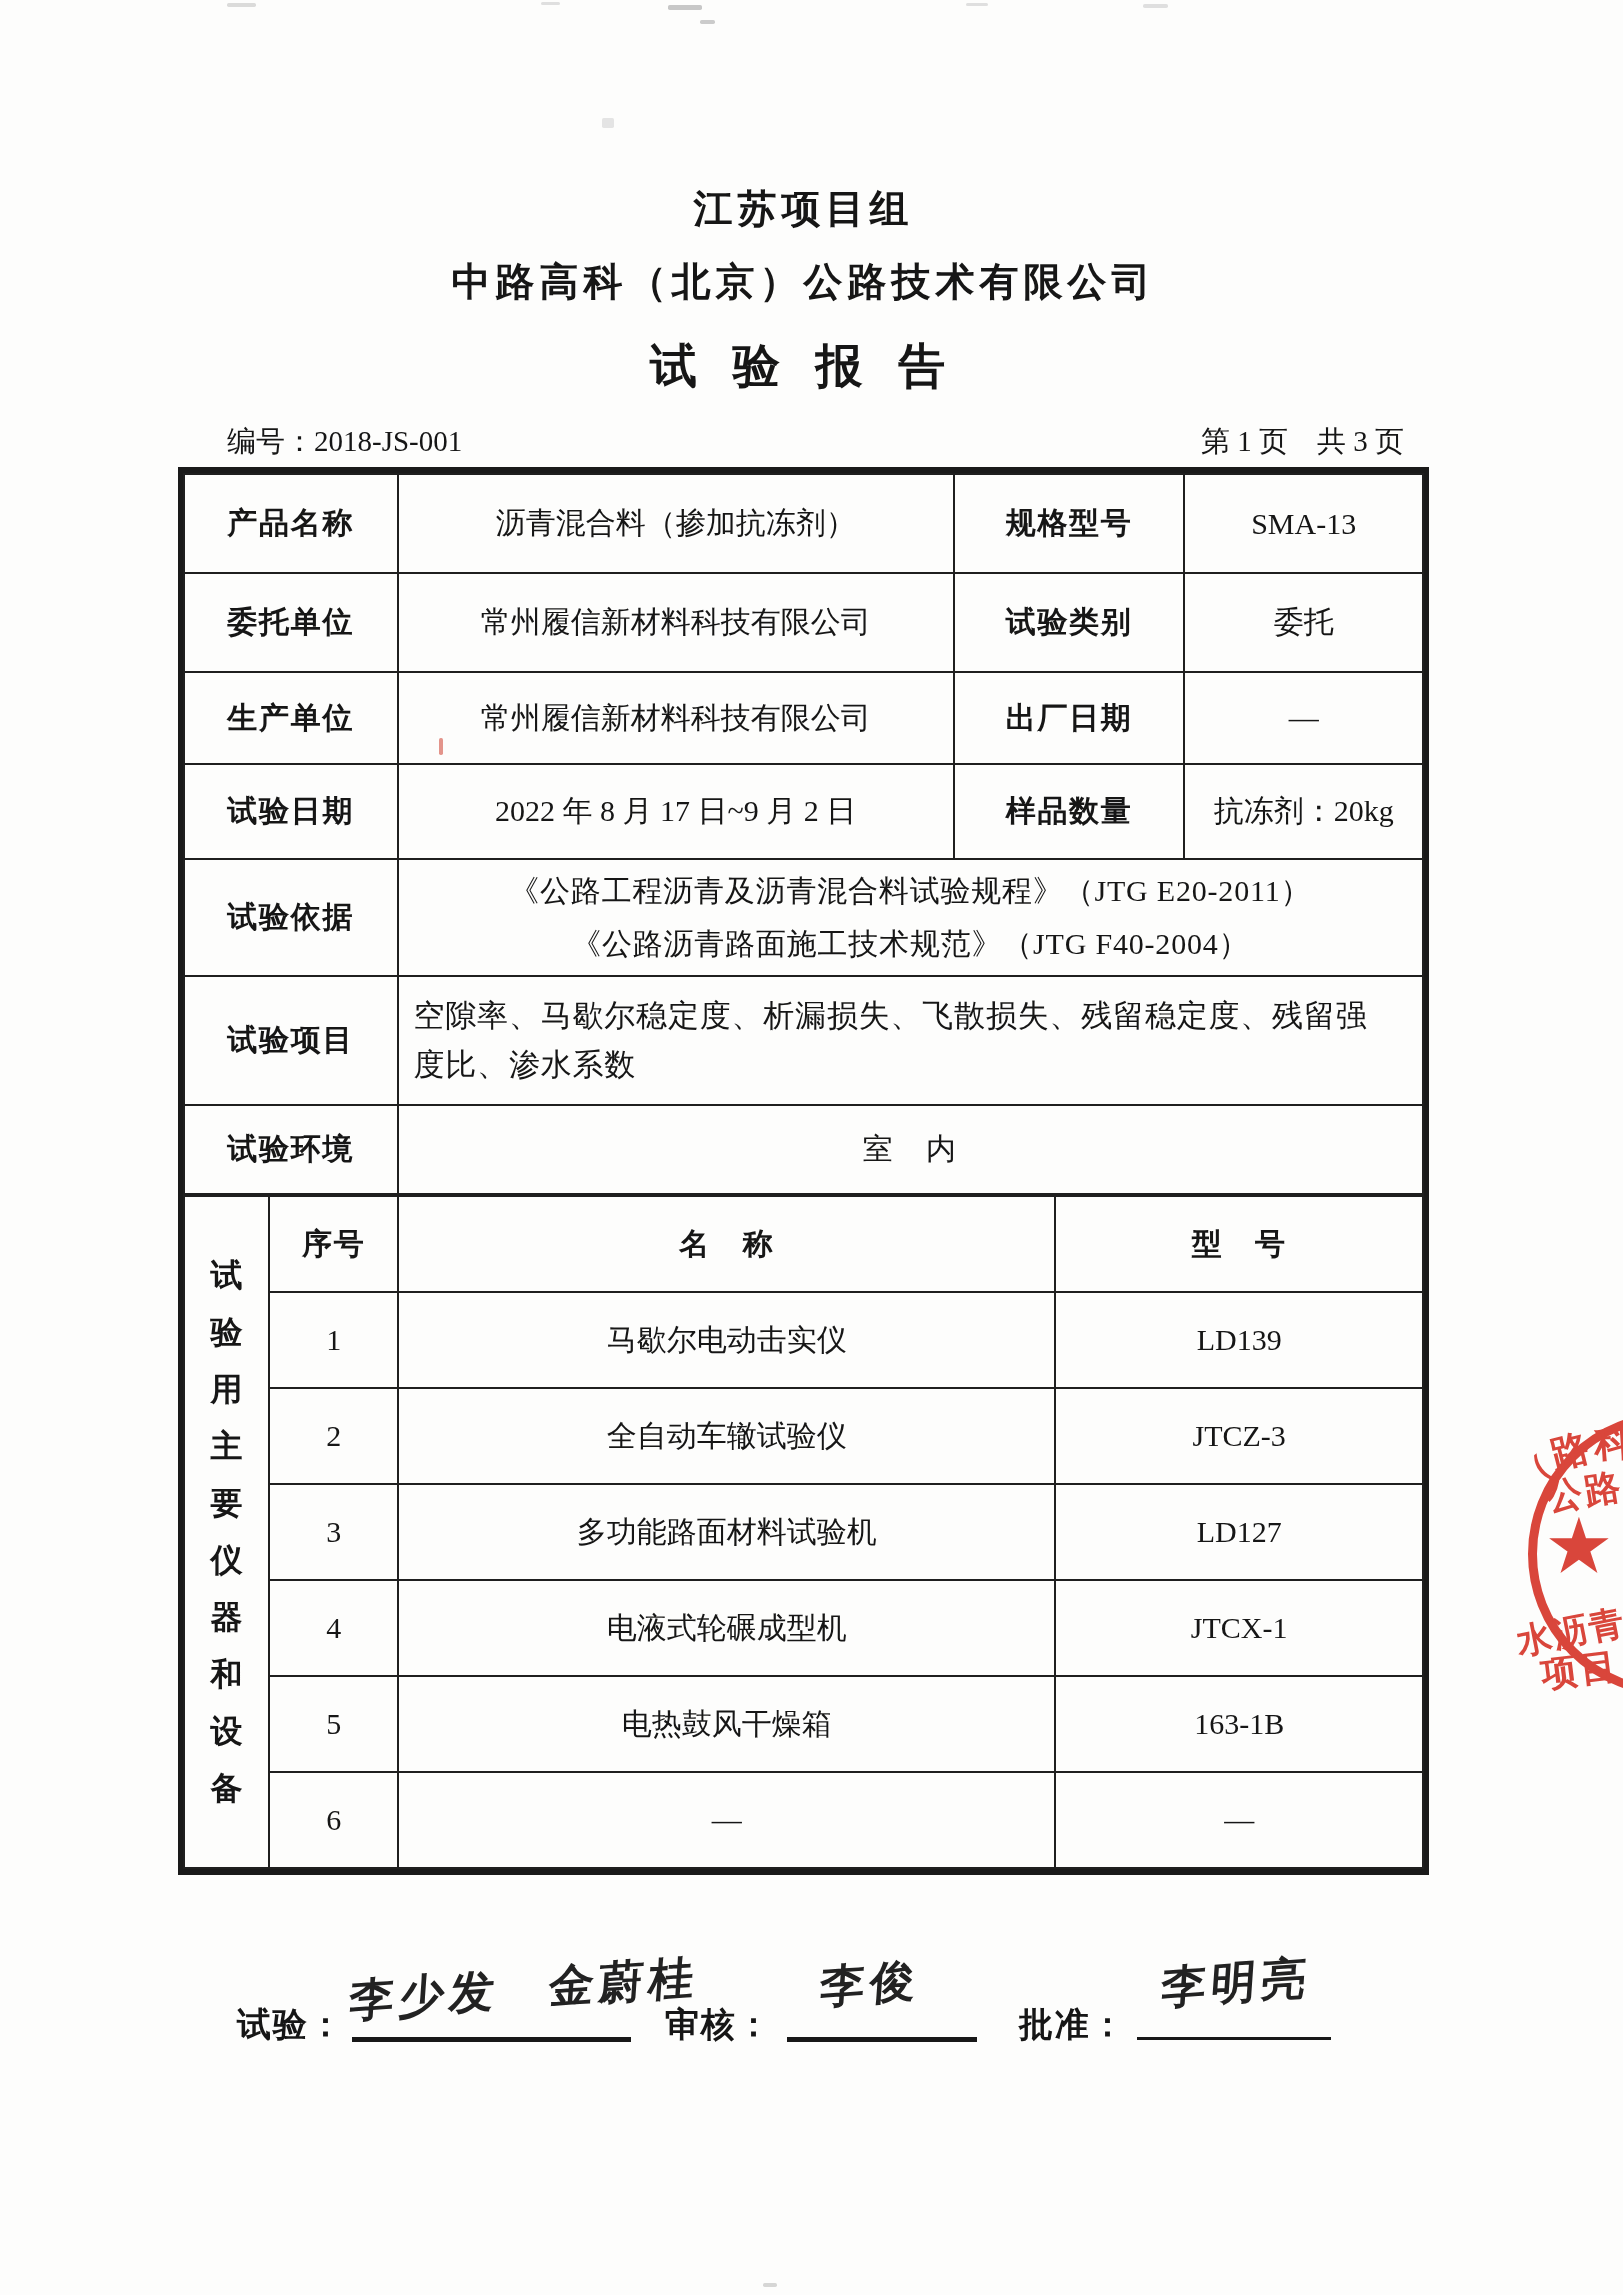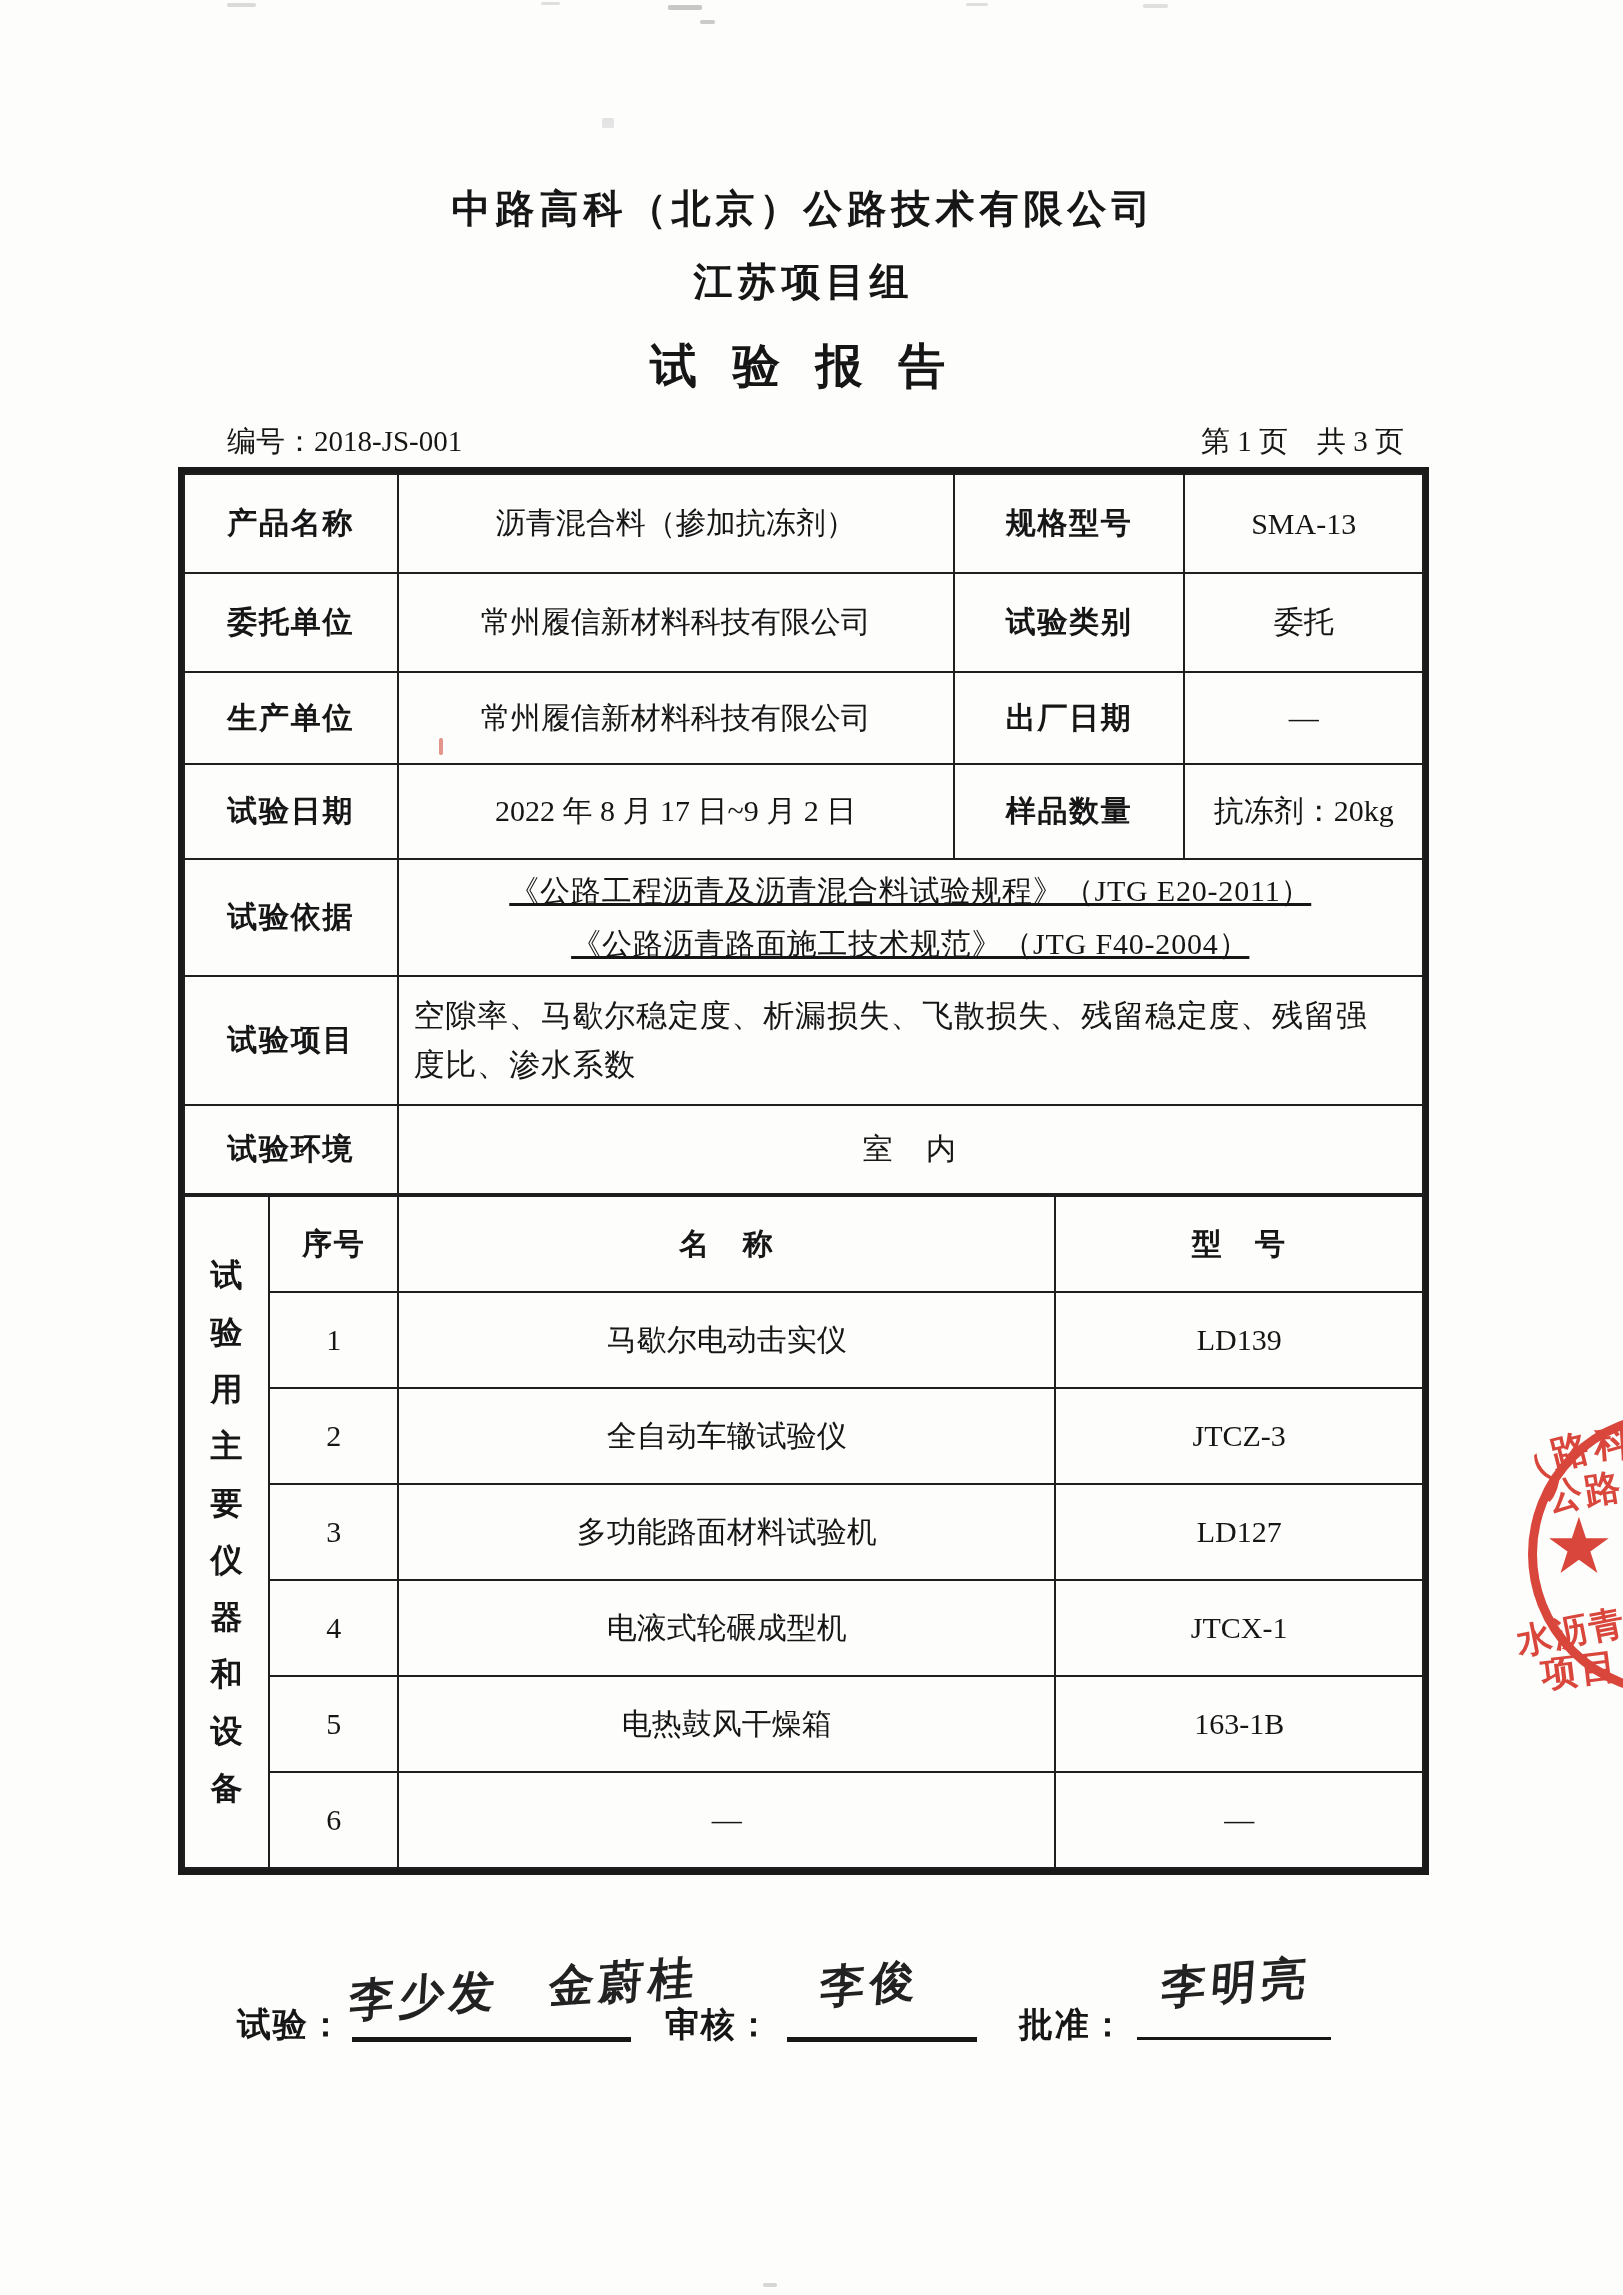--- a/index.html
+++ b/index.html
@@ -19,21 +19,21 @@
   .meta-left { position:absolute; left:49px; top:0; }
   .meta-right { position:absolute; right:25px; top:0; }
 
   
   .tbl-wrap { margin-top:8.5px; border:5px solid #1a1a1a; border-top-width:6.8px; border-bottom-width:6.8px; }
   table { width:100%; border-collapse:collapse; table-layout:fixed; }
   td { border:2.5px solid #1f1f1f; font-size:30px; text-align:center; vertical-align:middle; padding:3.4px 6.8px; }
   .t1 col.c1 { width:213px; } .t1 col.c2 { width:555px; }
   .t1 col.c3 { width:230px; } .t1 col.c4 { width:238px; }
   .lbl { font-weight:600; letter-spacing:1.7px; }
-  .basis-cell { line-height:1.75; letter-spacing:0.8px;text-decoration:underline; }
+  .basis-cell { line-height:1.75; letter-spacing:0.8px; }
   .items-cell { text-align:left; padding:8.5px 54px 8.5px 15px; font-size:31px; line-height:1.55; letter-spacing:0.8px; }
   .env-cell { letter-spacing:1.7px; }
 
   .t2 col.e1 { width:85px; } .t2 col.e2 { width:129px; }
   .t2 col.e3 { width:656px; } .t2 col.e4 { width:367px; }
   .side-cell { padding:25px 0; }
   .vertical-label {
     width:36px; margin:0 auto; font-size:32px; font-weight:600;
     line-height:57px; word-break:break-all; text-align:center;
   }
@@ -77,22 +77,22 @@
   <div class="speck" style="left:700px;top:20px;width:15px;height:4.2px;opacity:.5;"></div>
   <div class="speck" style="left:966px;top:2.5px;width:22px;height:3.4px;opacity:.3;"></div>
   <div class="speck" style="left:1143px;top:4.2px;width:25px;height:3.4px;opacity:.3;"></div>
   <div class="speck" style="left:602px;top:118px;width:12px;height:10px;opacity:.25;"></div>
   <div class="speck" style="left:763px;top:2283px;width:13.5px;height:4.2px;opacity:.4;"></div>
   <div class="speck-red" style="left:439px;top:738px;width:4.2px;height:17px;"></div>
 
   <div class="content">
 
     <div class="org-block">
+      <div class="org-line">江苏项目组</div>
       <div class="org-line">中路高科（北京）公路技术有限公司</div>
-      <div class="org-line">江苏项目组</div>
     </div>
 
     <div class="report-title">试 验 报 告</div>
 
     <div class="meta-row">
       <div class="meta-left">
         <span>编号：</span><span>2018-JS-001</span>
       </div>
       <div class="meta-right">第 1 页　共 3 页</div>
     </div>

